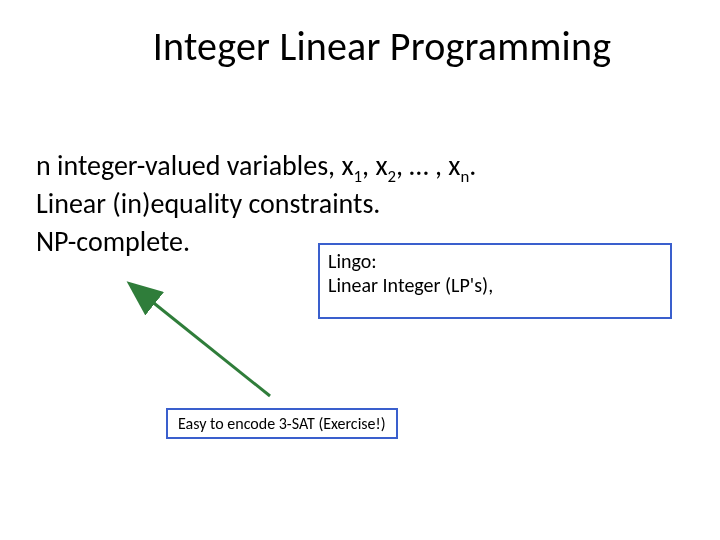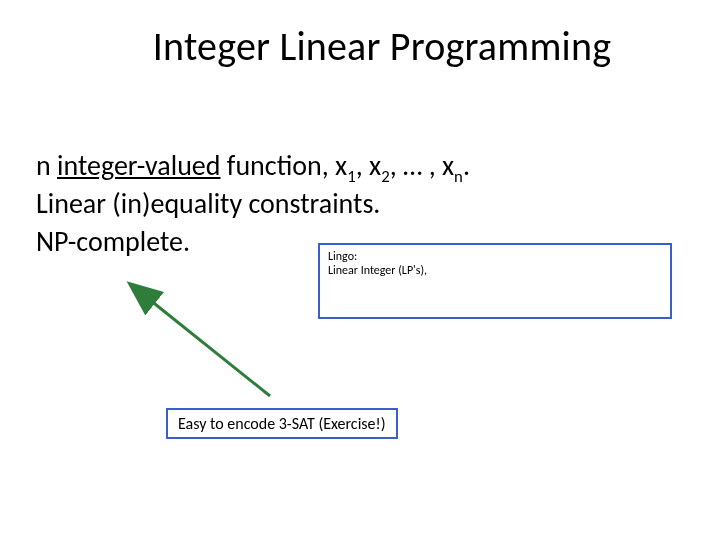--- a/index.html
+++ b/index.html
@@ -35,39 +35,38 @@
     left: 36px;
     right: 36px;
     font-size: 28px;
     line-height: 1.28;
     color: #000;
   }
   .body p {
     margin: 0 0 2px 0;
   }
   .underline {
-    text-decoration: underline;
     margin-top: 33px;
   }
   sub {
     font-size: 0.6em;
     vertical-align: sub;
     line-height: 0;
   }
   .callout {
     position: absolute;
     top: 243px;
     left: 318px;
     width: 354px;
     height: 76px;
     border: 2px solid #3a5fcd;
     background: #fff;
     padding: 4px 8px 6px 8px;
     box-sizing: border-box;
-    font-size: 12px;
+    font-size: 20px;
     line-height: 1.2;
     color: #000;
   }
   .smallbox {
     position: absolute;
     top: 396px;
     left: 166px;
     border: 2px solid #3a5fcd;
     background: #fff;
     padding: 4px 10px;
@@ -84,21 +83,21 @@
 </style>
 </head>
 <body>
 
 <div class="slide">
 
   <div class="title">Integer Linear Programming</div>
 
   <div class="body">
     <p>
-      <span>n </span><span class="underline">integer-valued</span><span> function, x</span><sub>1</sub><span>, x</span><sub>2</sub><span>, … , x</span><sub>n</sub><span>.</span>
+      <span>n </span><span class="underline">integer-valued</span><span> variables, x</span><sub>1</sub><span>, x</span><sub>2</sub><span>, … , x</span><sub>n</sub><span>.</span>
     </p>
     <p>Linear (in)equality constraints.</p>
     <p>NP-complete.</p>
   </div>
 
   <div class="callout">
     <div>Lingo:</div>
     <div>Linear Integer (LP's),</div>
   </div>
 

